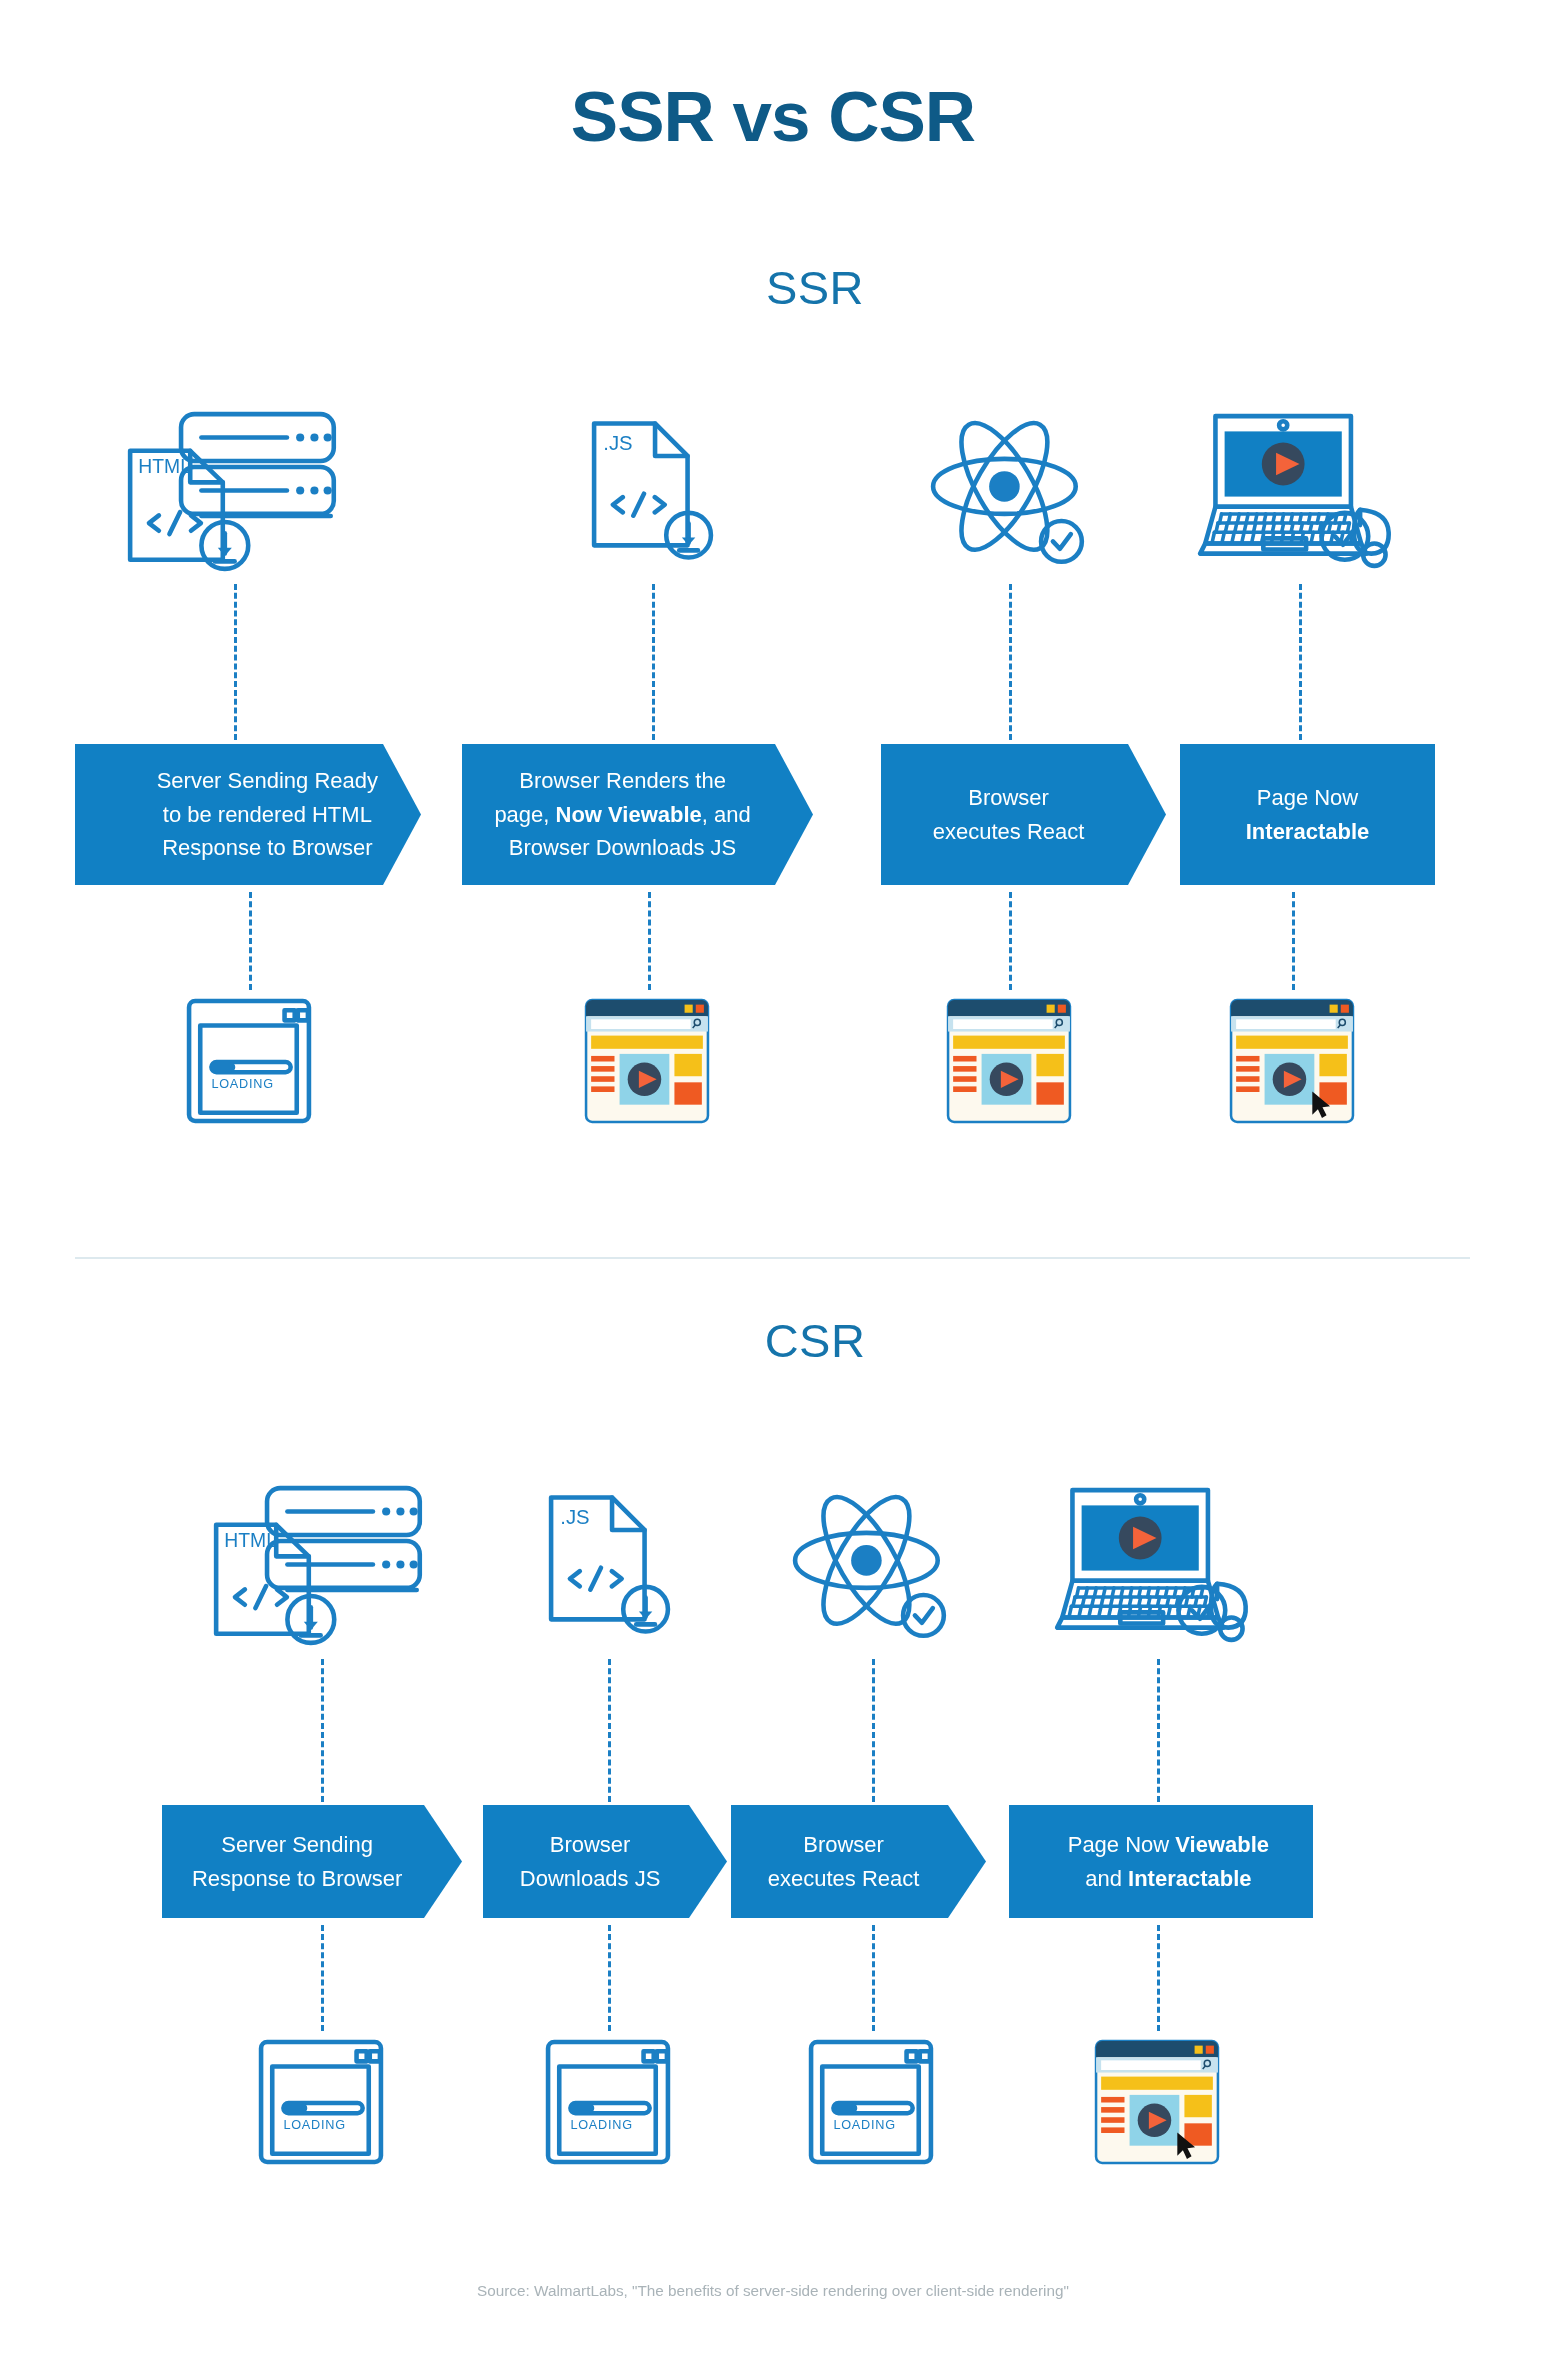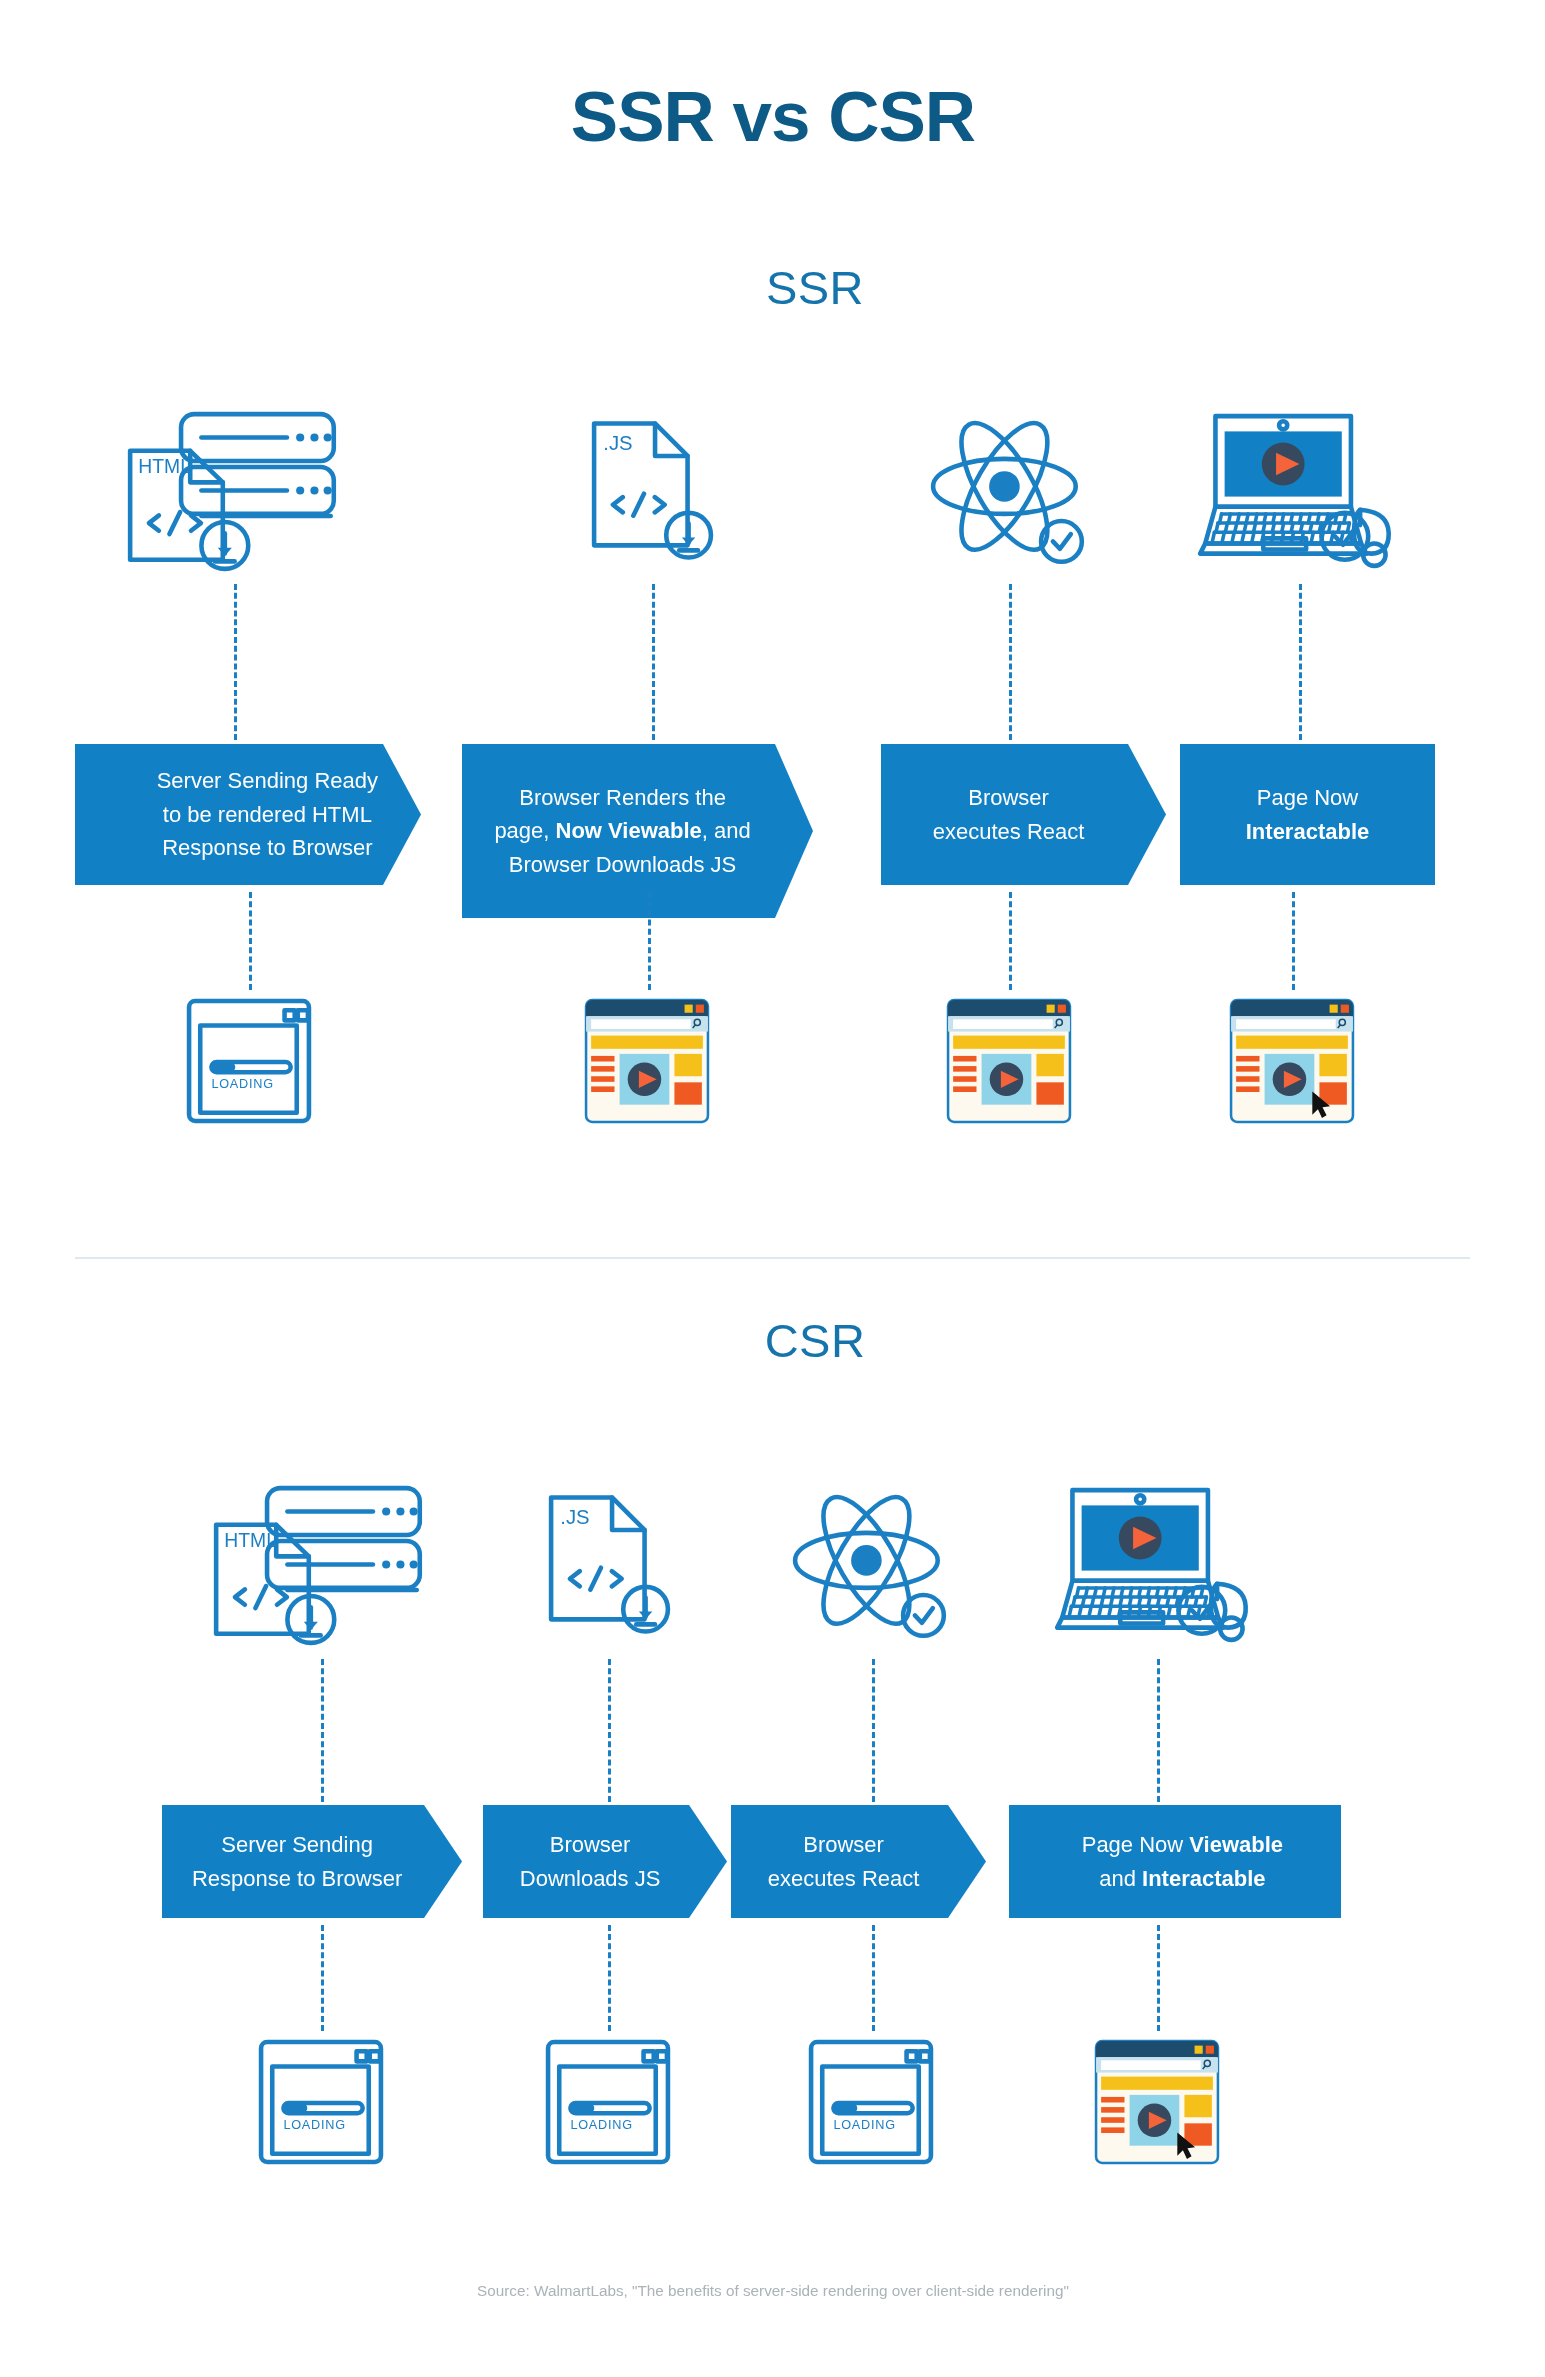--- a/index.html
+++ b/index.html
@@ -177,21 +177,21 @@
           <line x1="110.2" y1="148.4" x2="89.2" y2="191.6"></line>
           <polyline points="131.5,155 151,170 131.5,185"></polyline>
         </g>
         <circle cx="198" cy="230" r="44" fill="#fff" class="hand"></circle>
         <line x1="198" y1="207.12" x2="198" y2="244.96" class="hand"></line>
         <path d="M184.8 234.4 L198 249.8 L211.2 234.4 Z" class="hand-fill"></path>
         <line x1="179.52" y1="259.92" x2="216.48" y2="259.92" class="hand"></line>
       </svg>
     </div>
     <div class="connector" style="left:652px; top:584px; height:156px;"></div>
-    <div class="arrow-banner pointed" style="left:462px; top:744px; width:351px; height:174px;">
+    <div class="arrow-banner pointed" style="left:462px; top:744px; width:351px; height:141px;">
       <div class="btxt">Browser&nbsp;Renders&nbsp;the<br>page,&nbsp;<b>Now Viewable</b>,&nbsp;and<br>Browser&nbsp;Downloads&nbsp;JS</div>
     </div>
     <div class="connector" style="left:648px; top:892px; height:98px;"></div>
     <div class="stage icon-slot" style="left:583px; top:994px; width:128px; height:133px;">
       <svg width="128" height="128" viewBox="0 0 252 252">
         <rect x="6" y="6" width="240" height="240" rx="12" fill="#fdf9ee" stroke="#1b7fc4" stroke-width="5"></rect>
         <path d="M18 6 H234 a12 12 0 0 1 12 12 V38 H6 V18 a12 12 0 0 1 12 -12 Z" fill="#1d4d6e"></path>
         <rect x="200" y="15" width="16" height="16" fill="#f5c019"></rect>
         <rect x="222" y="15" width="16" height="16" fill="#ef5a22"></rect>
         <rect x="6" y="38" width="240" height="30" fill="#c6e2ef"></rect>
@@ -508,21 +508,21 @@
         <rect x="128" y="252" width="84" height="22" class="hand"></rect>
         <path d="M4 282 L330 282 L320 262 L14 262 Z" fill="#ffffff" class="hand"></path>
         <path d="M318 196 Q372 200 374 240 Q376 280 340 282 Q306 282 306 242 Q306 206 318 196 Z" fill="#ffffff" class="hand"></path>
         <line x1="318" y1="196" x2="318" y2="226" class="hand"></line>
         <circle cx="346" cy="284" r="22" class="hand" fill="#ffffff"></circle>
         <circle cx="288" cy="248" r="46" fill="#fff" class="hand"></circle>
         <path d="M268.68 248 L284.32 264.56 L309.16 231.44" class="hand" stroke-width="13"></path>
       </svg>
     </div>
     <div class="connector" style="left:1157px; top:1659px; height:143px;"></div>
-    <div class="arrow-banner" style="left:1009px; top:1805px; width:332px; height:113px;padding-left:28px;">
+    <div class="arrow-banner" style="left:1009px; top:1805px; width:304px; height:113px;padding-left:28px;">
       <div class="btxt">Page&nbsp;Now&nbsp;<b>Viewable</b><br>and&nbsp;<b>Interactable</b></div>
     </div>
     <div class="connector" style="left:1157px; top:1925px; height:106px;"></div>
     <div class="stage icon-slot" style="left:1093px; top:2035px; width:128px; height:133px;">
       <svg width="128" height="128" viewBox="0 0 252 252">
         <rect x="6" y="6" width="240" height="240" rx="12" fill="#fdf9ee" stroke="#1b7fc4" stroke-width="5"></rect>
         <path d="M18 6 H234 a12 12 0 0 1 12 12 V38 H6 V18 a12 12 0 0 1 12 -12 Z" fill="#1d4d6e"></path>
         <rect x="200" y="15" width="16" height="16" fill="#f5c019"></rect>
         <rect x="222" y="15" width="16" height="16" fill="#ef5a22"></rect>
         <rect x="6" y="38" width="240" height="30" fill="#c6e2ef"></rect>

